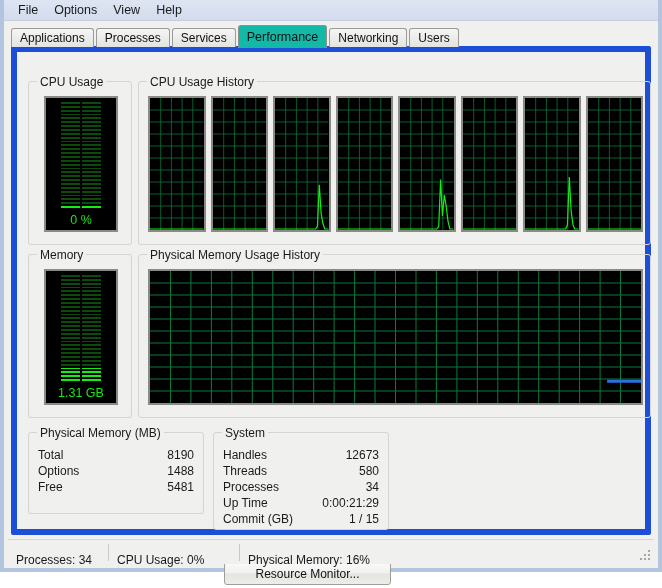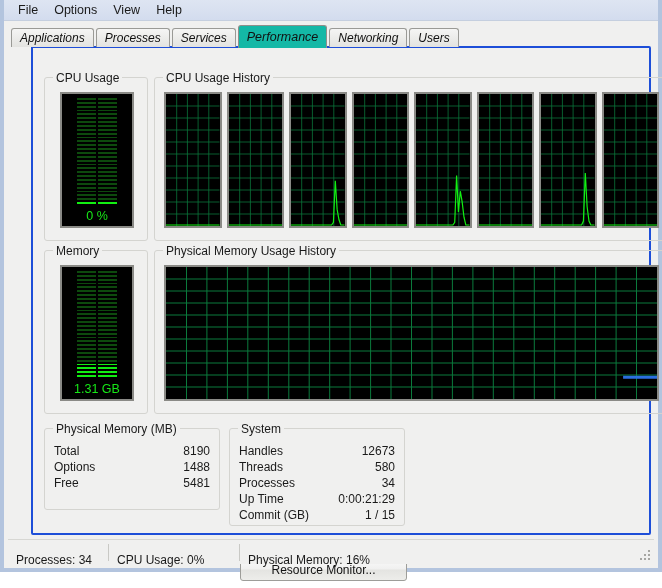--- a/index.html
+++ b/index.html
@@ -59,39 +59,37 @@
     margin-right: 2px;
     display: flex; align-items: center;
     font-size: 12px;
     color: #111;
     background: linear-gradient(#f5f5f4, #e3e3e0);
     border: 1px solid #9a9a96;
     border-bottom: none;
     border-radius: 3px 3px 0 0;
     cursor: default;
     white-space: nowrap;
-    font-style: italic;
   }
   .tab.active {
     height: 23px;
     background: #14b8a6;
     border-color: #8f8f8b;
     position: relative;
     z-index: 6;
     margin-bottom: -1px;
     font-size: 12.5px;
   }
 
   
   #tabpage {
     position: absolute; left: 7px; top: 25px; right: 7px; bottom: 4px;
     background: #f0f0ef;
-    border: 2px solid #1d4ed8;
+    border: 6px solid #1d4ed8;
     border-radius: 0 2px 2px 2px;
-    margin-left: 20px;
   }
 
   
   .group {
     position: absolute;
     border: 1px solid #d4d4d0;
     border-radius: 3px;
     background: transparent;
   }
   .group > .legend {

